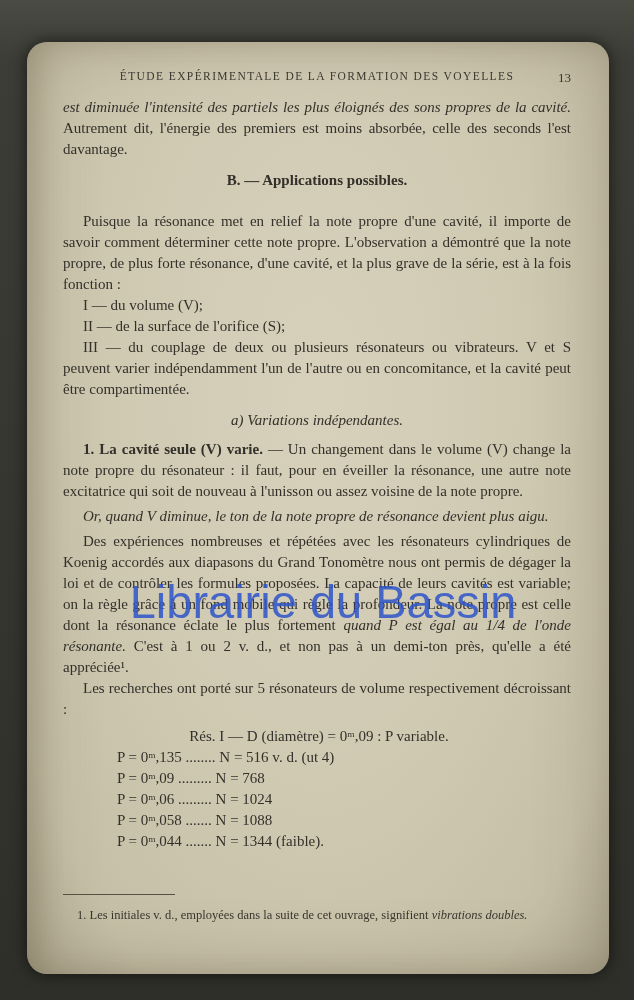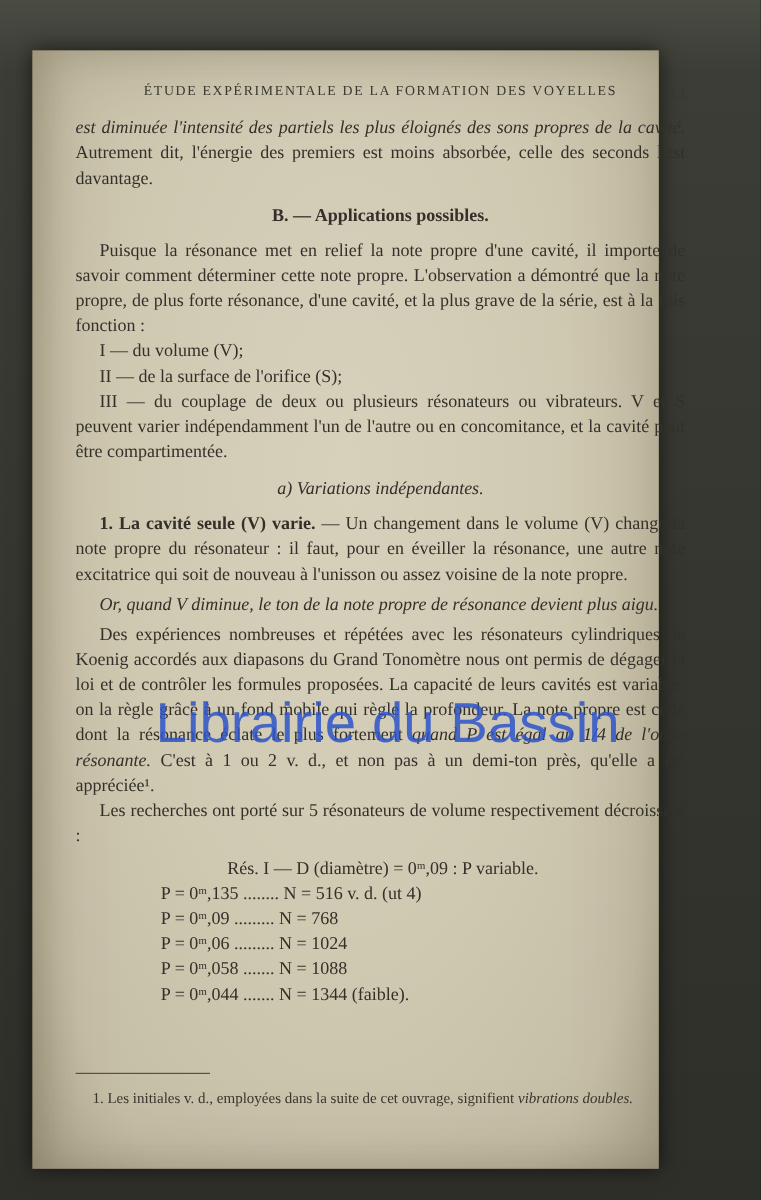--- a/index.html
+++ b/index.html
@@ -11,23 +11,24 @@
     height: 1000px;
     margin: 0 auto;
     overflow: hidden;
     background: linear-gradient(180deg, #4a4b43 0%, #3c3d36 6%, #35362f 50%, #2e2f29 100%);
     font-family: "Liberation Serif", "DejaVu Serif", serif;
   }
 
   .page {
     position: absolute;
     left: 27px; top: 42px;
-    width: 522px; height: 932px;
+    width: 582px; height: 932px;
     background: radial-gradient(ellipse at 50% 38%, #d7d0bb 0%, #d0c9b2 50%, #c6bfa7 82%, #b1aa92 100%);
     box-shadow: 0 0 16px rgba(0,0,0,0.6), inset 0 0 70px rgba(82,72,45,0.28), inset 12px 0 25px rgba(82,72,45,0.18);
+    border-radius: 20px;
   }
 
   .textblock {
     position: absolute;
     left: 36px; top: 26px;
     width: 508px;
     color: #33302a;
     font-size: 15px;
     line-height: 21px;
     text-align: justify;
@@ -49,26 +50,26 @@
     letter-spacing: 0;
     font-size: 13px;
     text-align: center;
   }
 
   p { margin: 0; }
   .indent { text-indent: 20px; }
   .it { font-style: italic; }
   .bold { font-weight: bold; }
 
-  .headB { font-weight: bold; text-align: center; text-align-last: center; margin: 10px 0 8px; }
+  .headB { font-weight: bold; text-align: center; text-align-last: center; margin: 10px 0 20px; }
   .headA { font-style: italic; text-align: center; text-align-last: center; margin: 10px 0 8px; }
   .gap-small { margin-top: 4px; margin-bottom: 4px; }
 
   .reshead { margin-left: 4px; margin-top: 6px; text-align: center; }
-  .resline { margin-left: 71px; text-align: left; }
+  .resline { margin-left: 54px; text-align: left; }
 
   .footblock {
     position: absolute;
     left: 36px; bottom: 50px;
     width: 508px;
   }
   .footrule {
     width: 112px;
     border: 0;
     border-top: 1px solid #56523f;

